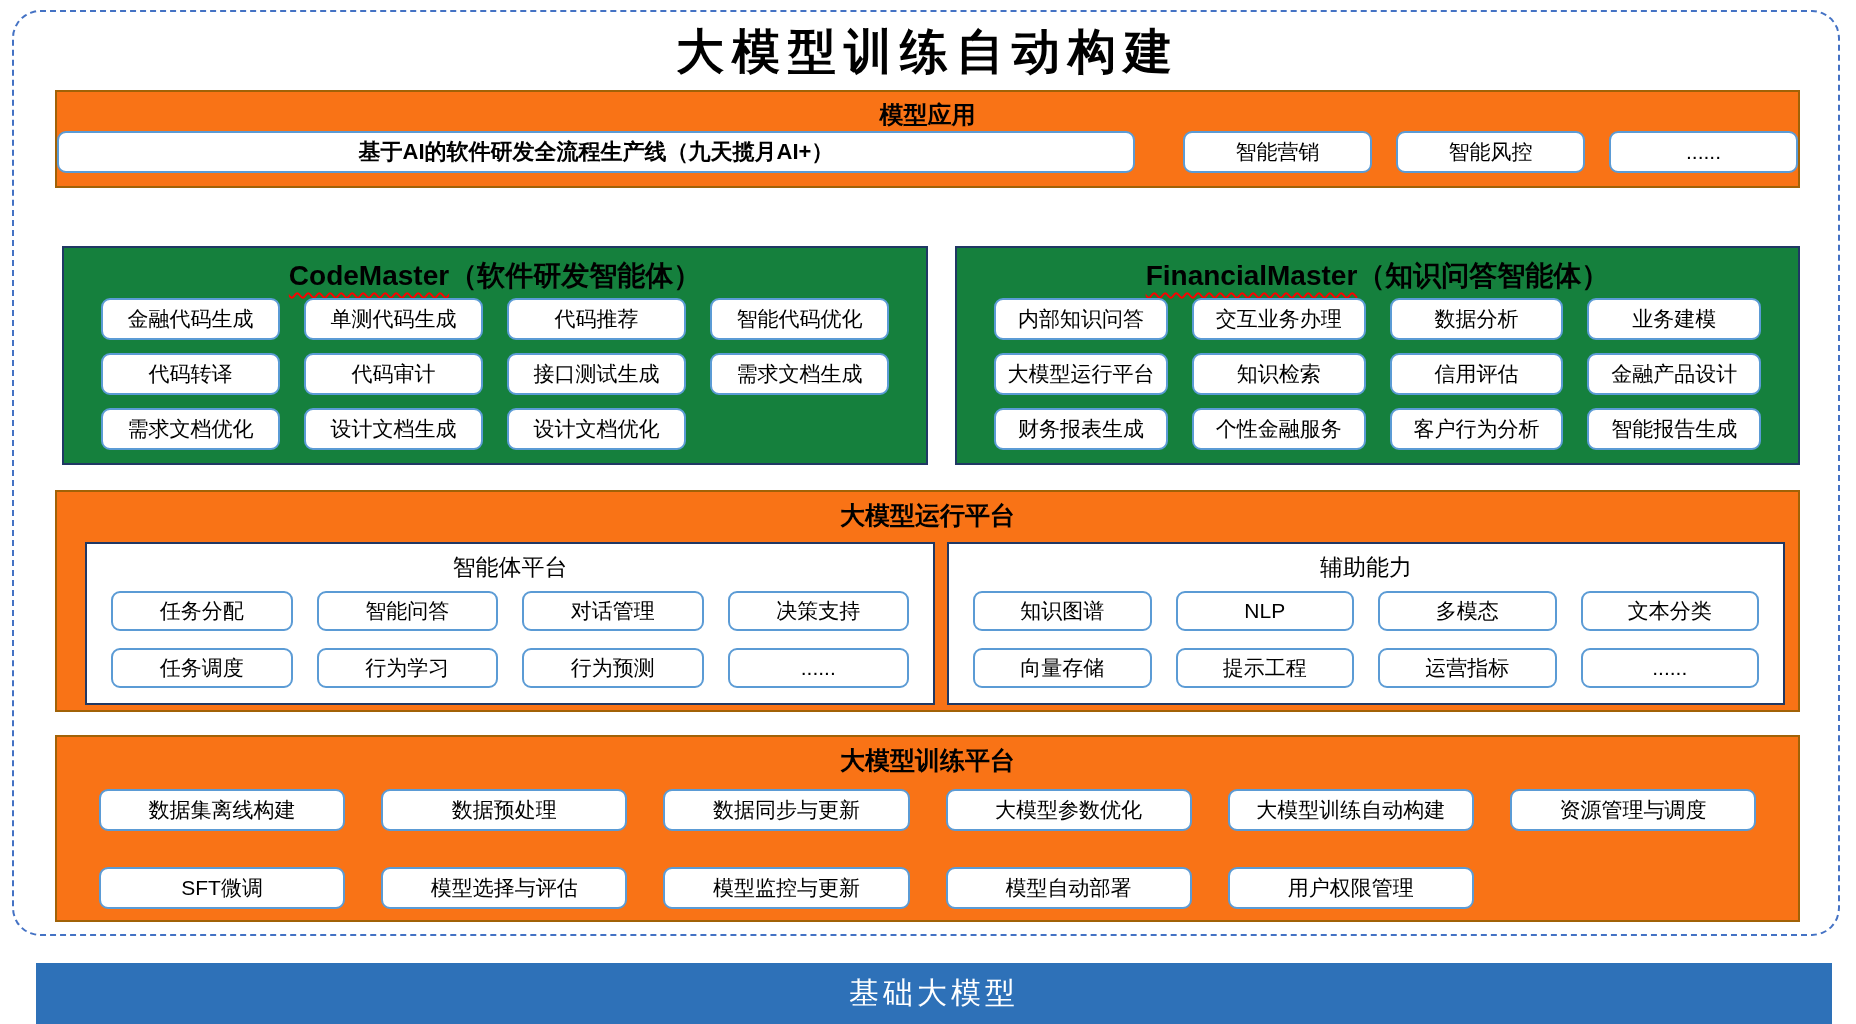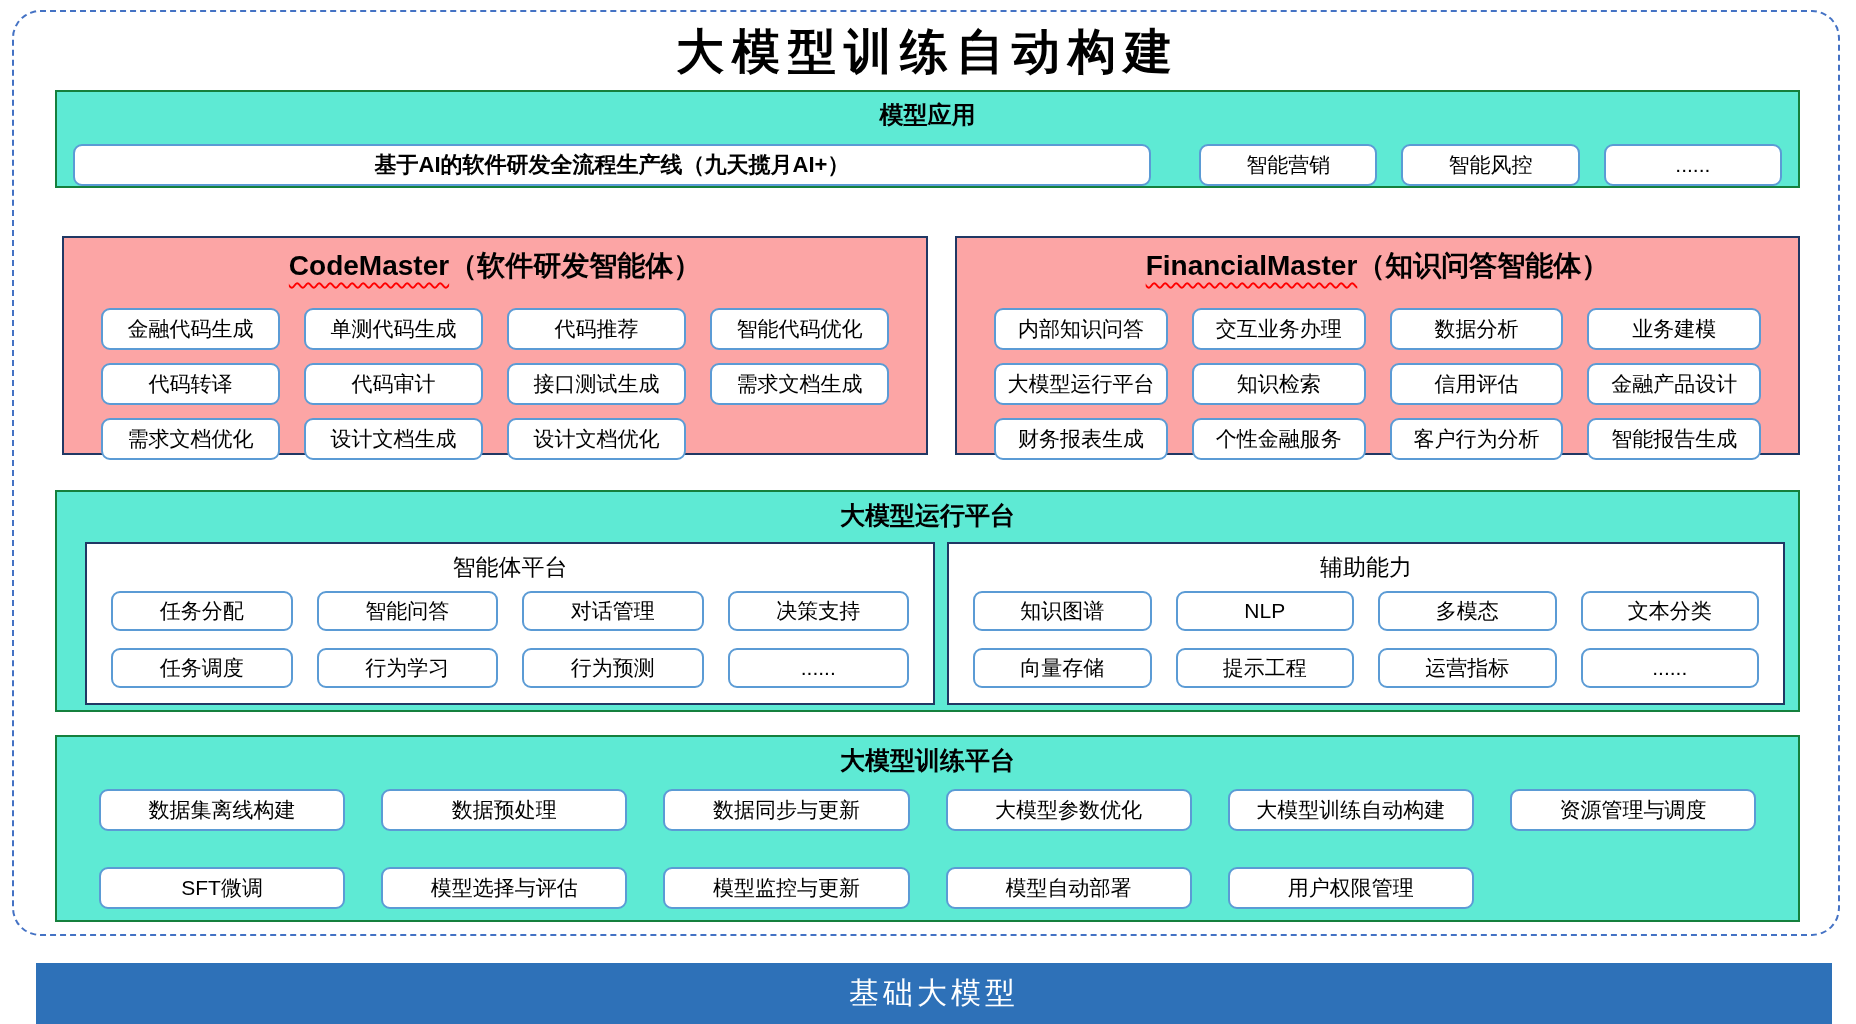--- a/index.html
+++ b/index.html
@@ -12,49 +12,49 @@
   .frame {
     position:absolute; left:12px; top:10px; width:1828px; height:926px;
     border:2px dashed #4472C4; border-radius:28px;
   }
   .main-title {
     position:absolute; left:0; top:20px; width:100%;
     text-align:center; font-size:48px; font-weight:bold;
     font-family:"DejaVu Serif", serif; letter-spacing:8px;
   }
   .sec {
-    position:absolute; border:2px solid #15803d; background:#5eead4;
+    position:absolute; border:2px solid #a16207; background:#f97316;
   }
   .sec-header {
     text-align:center; font-weight:bold; font-size:24px; margin-top:8px; line-height:30px;
   }
   .item {
     border:2px solid #5B9BD5; border-radius:9px; background:#fff;
     height:42px; display:flex; align-items:center; justify-content:center;
     font-size:21px; white-space:nowrap; overflow:hidden;
   }
   
   #sec-apps { left:55px; top:90px; width:1745px; height:98px; }
-  .apps-row { display:flex; gap:24px; padding:0 16px; margin-top:14px; align-items:center; }
+  .apps-row { display:flex; gap:24px; padding:0 0; margin-top:1px; align-items:center; }
   .app-main { flex:0 0 1078px; font-weight:bold; font-size:22px; }
   .app-small { flex:1; }
   .app-small.first { margin-left:24px; }
   
-  .agent-box { position:absolute; top:236px; height:219px; border:2px solid #203864; background:#fca5a5; }
+  .agent-box { position:absolute; top:246px; height:219px; border:2px solid #203864; background:#15803d; }
   #agent-left  { left:62px;  width:866px; }
   #agent-right { left:955px; width:845px; }
   .agent-title { text-align:center; font-size:28px; font-weight:bold; margin-top:11px; line-height:34px; }
   .wavy {
     text-decoration-line:underline; text-decoration-style:wavy;
     text-decoration-color:#FF0000; text-decoration-thickness:2px;
     text-underline-offset:7px;
   }
   .agent-grid {
     display:grid; grid-template-columns:repeat(4,1fr);
-    column-gap:24px; row-gap:13px; padding:0 37px; margin-top:25px;
+    column-gap:24px; row-gap:13px; padding:0 37px; margin-top:5px;
   }
   
   #sec-runtime { left:55px; top:490px; width:1745px; height:222px; }
   .runtime-groups { display:flex; margin-top:12px; padding-left:28px; gap:12px; }
   .group { border:2px solid #203864; height:163px; background:#fff; }
   .group-agent { width:850px; }
   .group-aux { width:838px; }
   .group-title { text-align:center; font-size:23px; margin-top:9px; line-height:28px; }
   .group-grid {
     display:grid; grid-template-columns:repeat(4,1fr);

